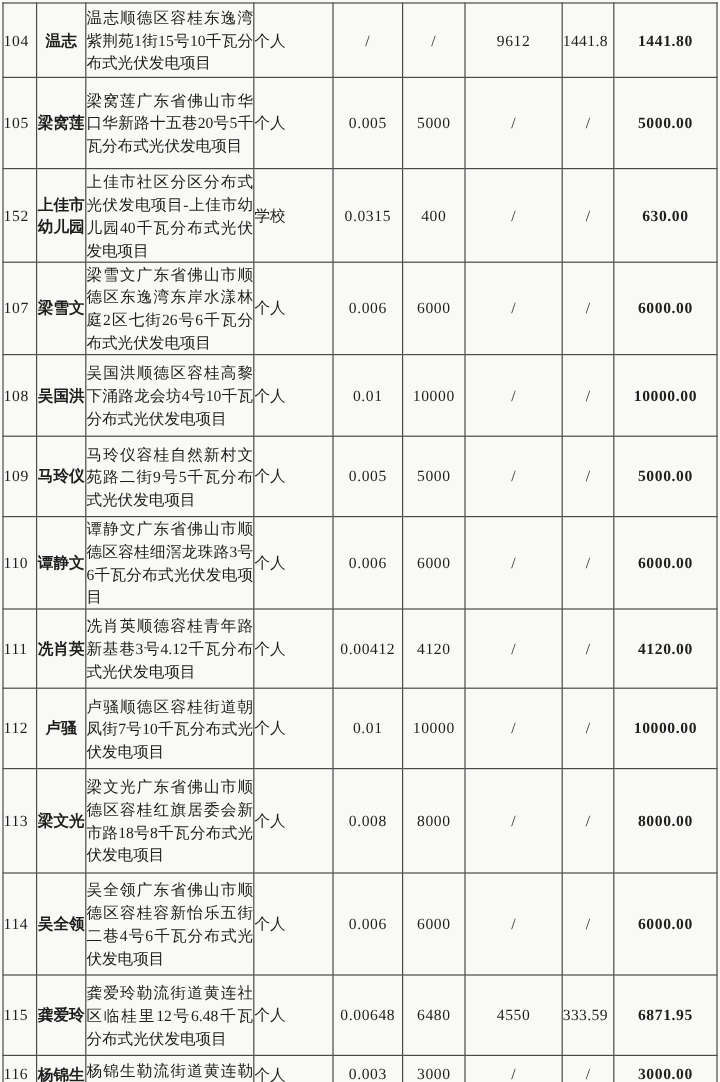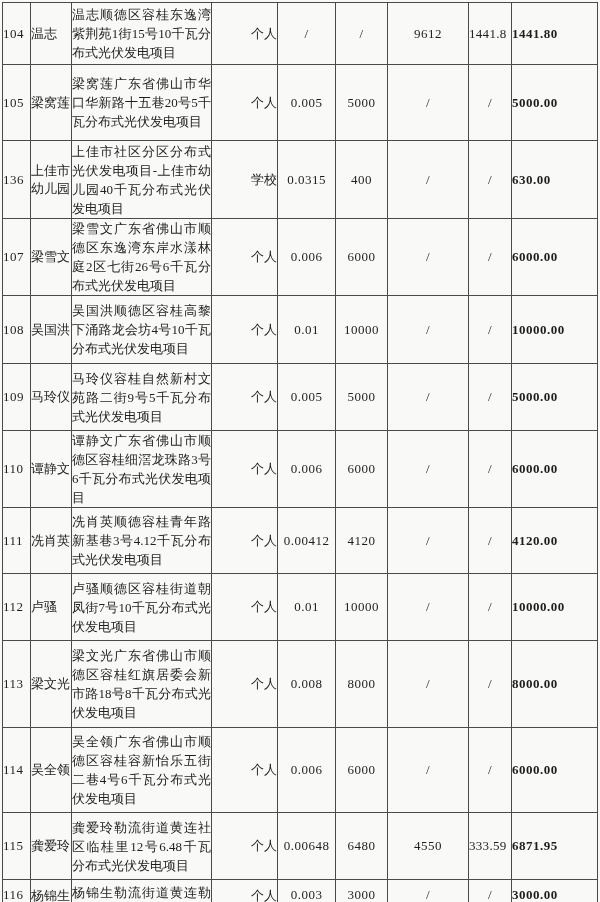--- a/index.html
+++ b/index.html
@@ -26,46 +26,46 @@
   table.doc-table td {
     border: 1px solid #4a4a4a;
     vertical-align: middle;
     overflow: hidden;
     padding: 0;
     font-size: 13px;
     color: #1e1e1e;
   }
   td.c-seq { text-align: left; font-size: 13px; letter-spacing: 0.5px; }
   td.c-name {
-    text-align: left;
+    text-align: center;
     padding: 2px 2px 2px 4px;
-    font-weight: normal;
+    font-weight: bold;
     font-size: 13px;
   }
   td.c-proj {
     text-align: justify;
     text-justify: inter-ideograph;
     padding: 3px 4px;
     font-size: 12.2px;
     line-height: 19px;
   }
-  td.c-type { text-align: right; font-size: 13px; }
+  td.c-type { text-align: left; font-size: 13px; }
   td.c-v1, td.c-v2, td.c-v3 {
     text-align: center;
     padding-left: 3px;
     font-size: 13.5px;
     letter-spacing: 0.5px;
   }
   td.c-v4 {
     padding-right: 2px;
     font-size: 13.5px;
     letter-spacing: 0.3px;
   }
   td.c-total {
-    text-align: left;
+    text-align: center;
     padding-left: 4px;
     font-weight: bold;
     font-size: 16px;
     letter-spacing: 0.5px;
   }
   td.slash { text-align: center; padding: 0; font-size: 13px; }
   
   table.doc-table tr:last-child td { vertical-align: top; padding-top: 7px; }
   table.doc-table tr:last-child td.c-proj { padding-top: 3px; }
 </style>
@@ -102,21 +102,21 @@
     <td class="c-name">梁窝莲</td>
     <td class="c-proj">梁窝莲广东省佛山市华口华新路十五巷20号5千瓦分布式光伏发电项目</td>
     <td class="c-type">个人</td>
     <td class="c-v1">0.005</td>
     <td class="c-v2">5000</td>
     <td class="c-v3 slash">/</td>
     <td class="c-v4 slash">/</td>
     <td class="c-total">5000.00</td>
   </tr>
         <tr style="height: 78px;">
-    <td class="c-seq">136</td>
+    <td class="c-seq">152</td>
     <td class="c-name">上佳市幼儿园</td>
     <td class="c-proj">上佳市社区分区分布式光伏发电项目-上佳市幼儿园40千瓦分布式光伏发电项目</td>
     <td class="c-type">学校</td>
     <td class="c-v1">0.0315</td>
     <td class="c-v2">400</td>
     <td class="c-v3 slash">/</td>
     <td class="c-v4 slash">/</td>
     <td class="c-total">630.00</td>
   </tr>
         <tr style="height: 77px;">

